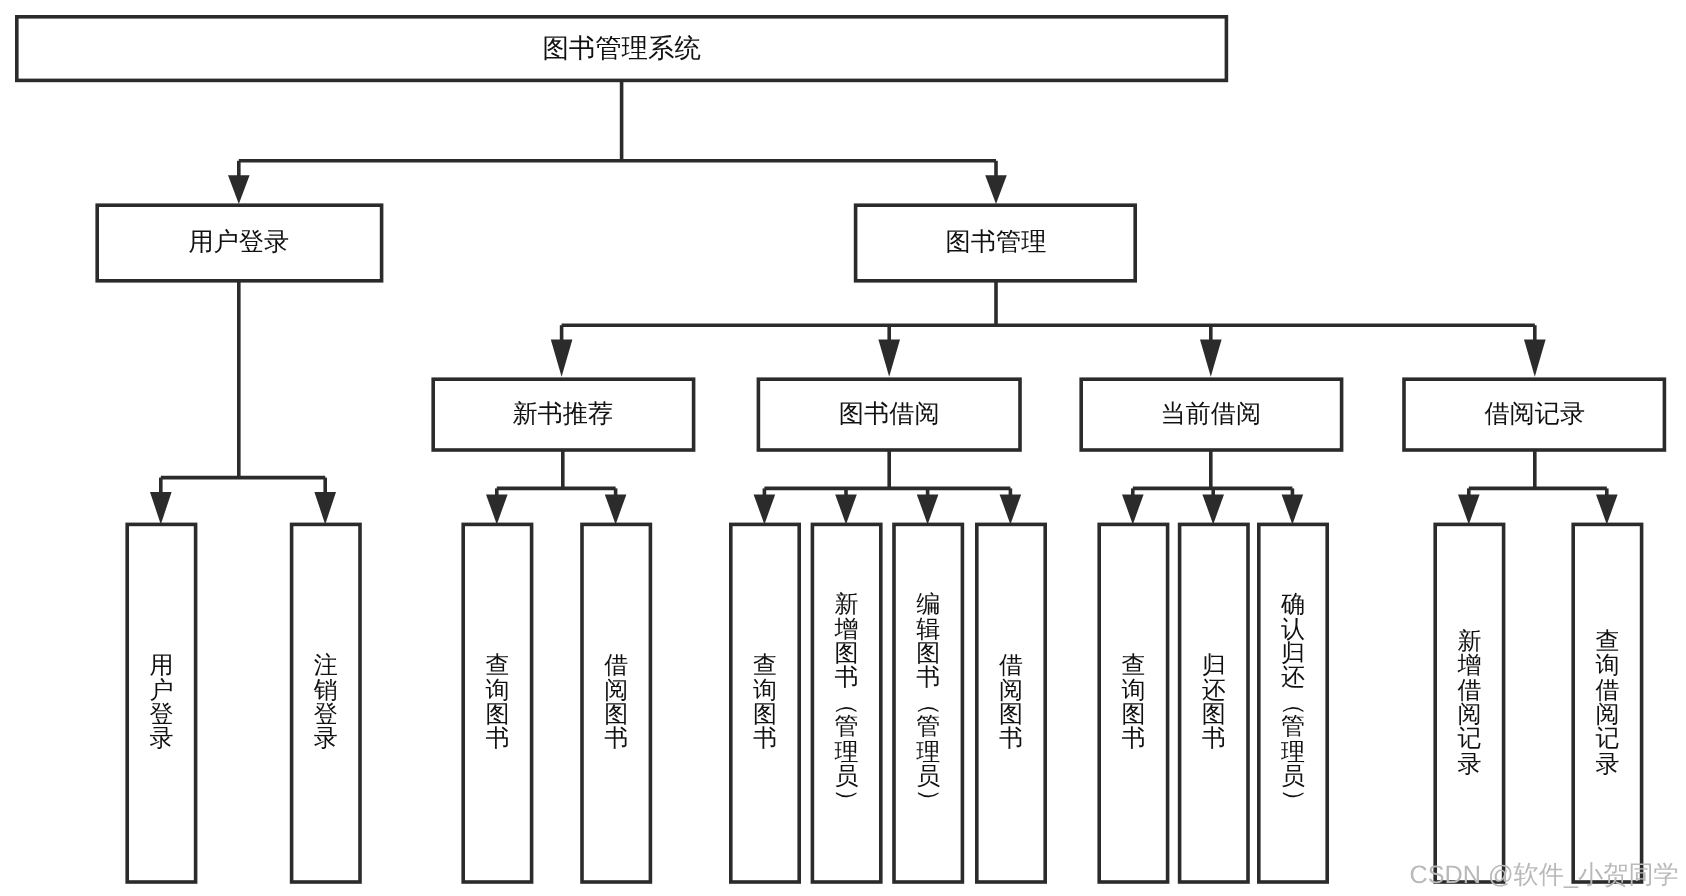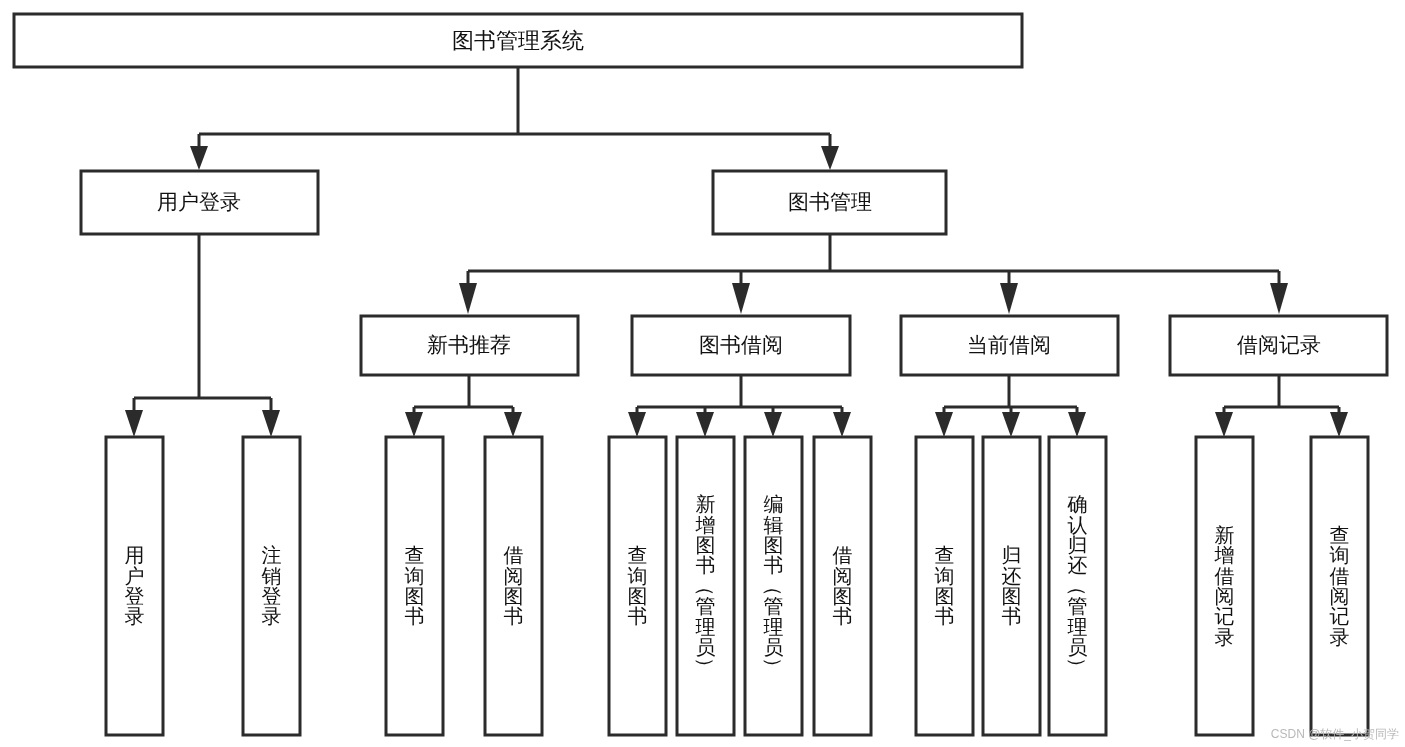--- a/index.html
+++ b/index.html
@@ -50,21 +50,21 @@
     letter-spacing:0;
     pointer-events:none;
     white-space:nowrap;
   }
   .leaf-label span{display:block;}
   .leaf-label span.rot{transform:rotate(90deg);display:block;}
   .watermark{
     position:absolute;
     right:6px;
     bottom:4px;
-    font-size:12px;
+    font-size:21px;
     color:#b9b9b9;
     font-family:"Liberation Sans","DejaVu Sans",sans-serif;
     white-space:nowrap;
     pointer-events:none;
   }
 </style>
 </head>
 <body>
 
 <div id="diagram-root">

